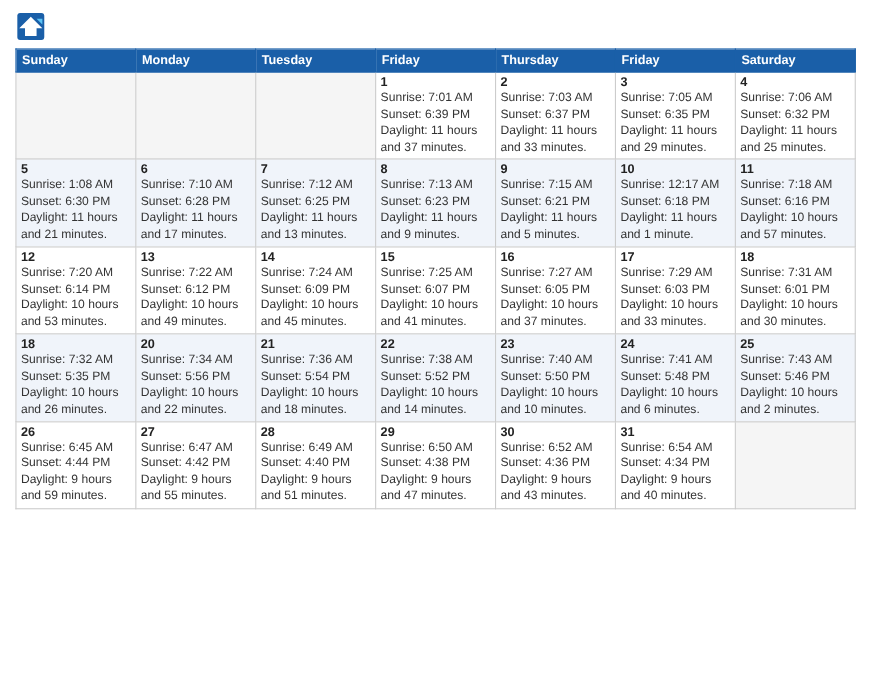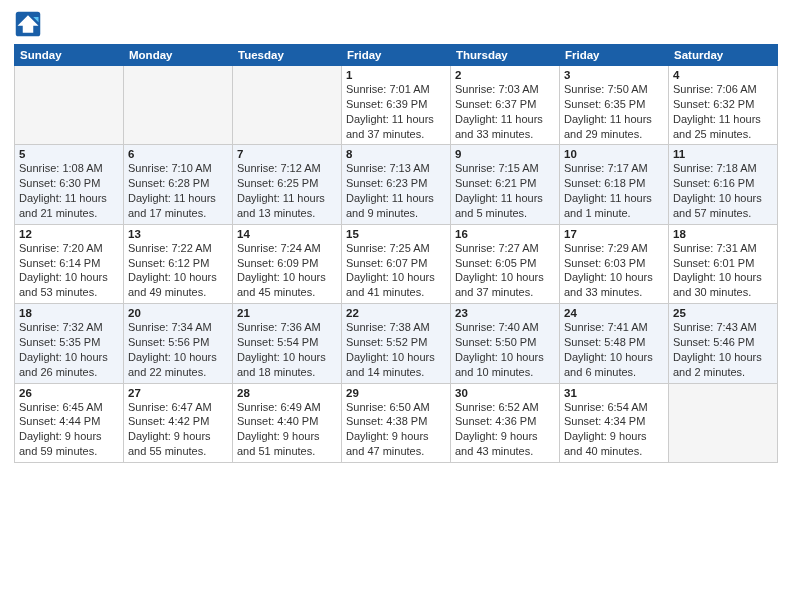--- a/index.html
+++ b/index.html
@@ -147,21 +147,21 @@
           </td>
           <td>
             <span class="day-num">2</span>
             <div class="day-info">Sunrise: 7:03 AM
 Sunset: 6:37 PM
 Daylight: 11 hours
 and 33 minutes.</div>
           </td>
           <td>
             <span class="day-num">3</span>
-            <div class="day-info">Sunrise: 7:50 AM
+            <div class="day-info">Sunrise: 7:05 AM
 Sunset: 6:35 PM
 Daylight: 11 hours
 and 29 minutes.</div>
           </td>
           <td>
             <span class="day-num">4</span>
             <div class="day-info">Sunrise: 7:06 AM
 Sunset: 6:32 PM
 Daylight: 11 hours
 and 25 minutes.</div>
@@ -198,21 +198,21 @@
           </td>
           <td>
             <span class="day-num">9</span>
             <div class="day-info">Sunrise: 7:15 AM
 Sunset: 6:21 PM
 Daylight: 11 hours
 and 5 minutes.</div>
           </td>
           <td>
             <span class="day-num">10</span>
-            <div class="day-info">Sunrise: 7:17 AM
+            <div class="day-info">Sunrise: 12:17 AM
 Sunset: 6:18 PM
 Daylight: 11 hours
 and 1 minute.</div>
           </td>
           <td>
             <span class="day-num">11</span>
             <div class="day-info">Sunrise: 7:18 AM
 Sunset: 6:16 PM
 Daylight: 10 hours
 and 57 minutes.</div>

